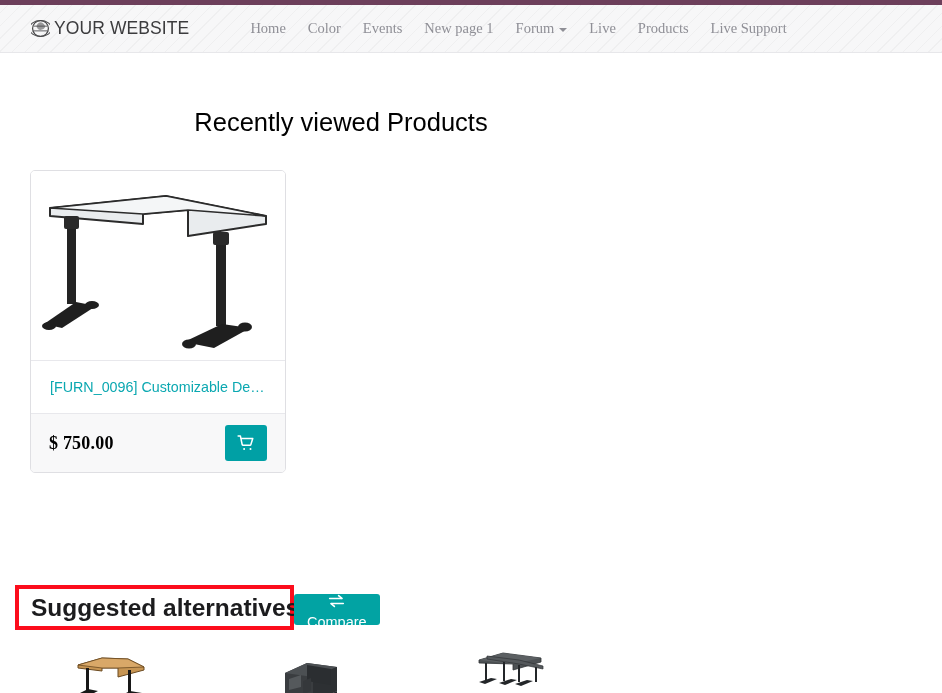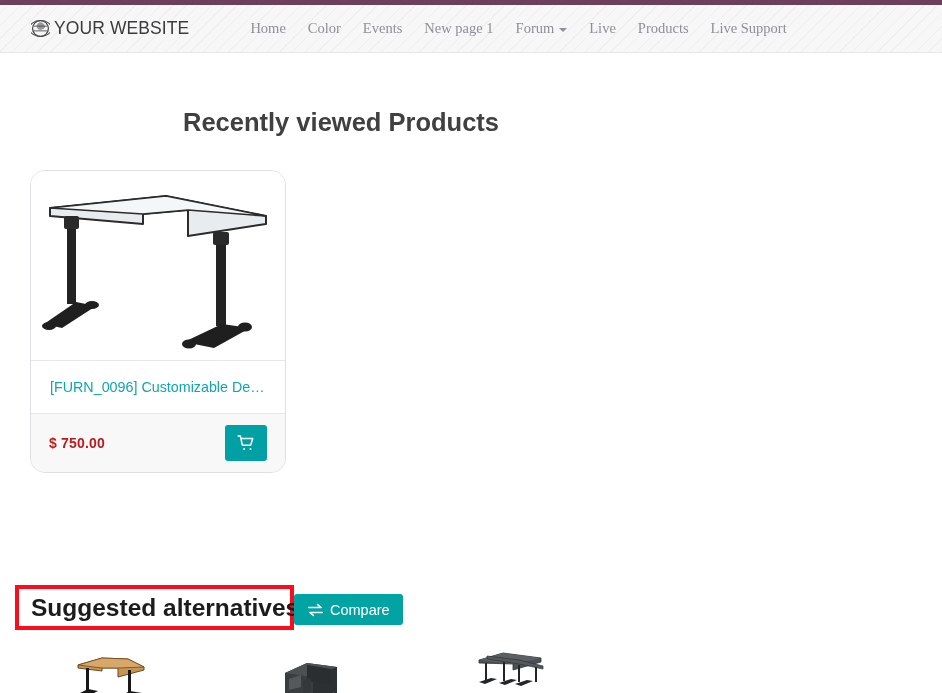--- a/index.html
+++ b/index.html
@@ -113,34 +113,34 @@
     z-index: 20;
   }
 
   .section-title {
     position: absolute;
     top: 55px;
     left: 0;
     width: 942px;
     text-align: center;
     font-size: 25.5px;
-    font-weight: bold;
-    color: #404040;
+    font-weight: normal;
+    color: #000000;
     padding-right: 260px;
   }
 
   
   .product-card {
     position: absolute;
     top: 117px;
     left: 30px;
     width: 256px;
     background: #ffffff;
     border: 1px solid #dfdfe3;
-    border-radius: 15px;
+    border-radius: 5px;
     overflow: hidden;
     text-align: right;
   }
   .card-image {
     height: 190px;
     background: #ffffff;
     display: flex;
     align-items: center;
     justify-content: center;
     border-bottom: 1px solid #e8e8ec;
@@ -168,24 +168,25 @@
 
   .card-footer {
     height: 58px;
     background: #f8f8f9;
     display: flex;
     align-items: center;
     justify-content: space-between;
     padding: 0 18px;
   }
   .price {
-    font-size: 14px;
+    font-size: 18px;
     font-weight: bold;
-    color: #b91c1c;
+    color: #000000;
     letter-spacing: .2px;
+    font-family: Liberation Serif, serif;
   }
   .cart-btn {
     width: 42px;
     height: 36px;
     background: #00a0a5;
     border: none;
     border-radius: 3px;
     display: flex;
     align-items: center;
     justify-content: center;
@@ -231,20 +232,21 @@
     border: none;
     border-radius: 3px;
     display: inline-flex;
     align-items: center;
     gap: 6px;
     padding: 0 13px;
     font-size: 14.5px;
     cursor: pointer;
     z-index: 6;
     font-family: "Liberation Sans", sans-serif;
+    flex-direction: column;
   }
   .compare-btn svg { display: block; }
 
   
   .alt-items {
     position: absolute;
     top: 540px;
     left: 0;
     width: 942px;
     height: 100px;

